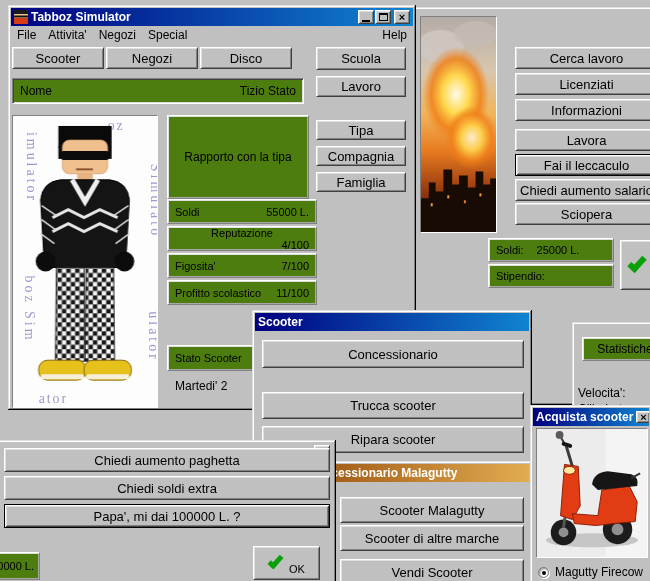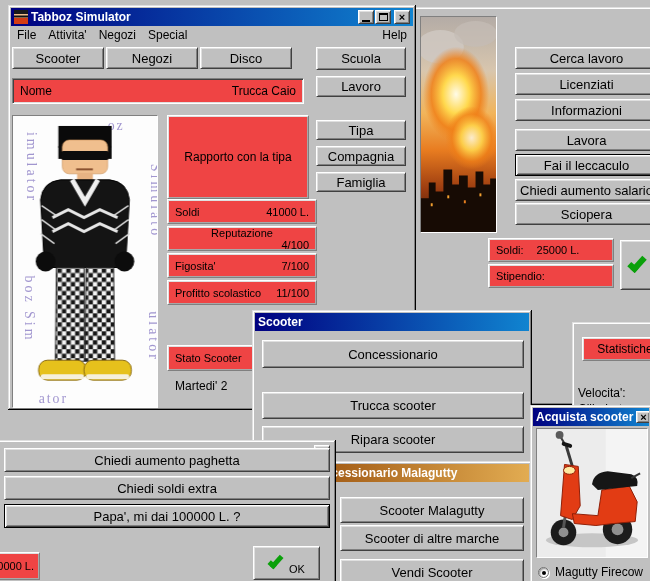--- a/index.html
+++ b/index.html
@@ -43,21 +43,21 @@
     position:absolute; background:#c0c0c0;
     border:1px solid; border-color:#fff #404040 #404040 #fff;
     box-shadow: inset 1px 1px 0 #dfdfdf, inset -1px -1px 0 #808080;
     display:flex; align-items:center; justify-content:center;
     font-size:13px; white-space:nowrap; overflow:hidden; cursor:default;
   }
   .btn.focused { border:1px solid #000;
     box-shadow: inset 1px 1px 0 #fff, inset -1px -1px 0 #404040,
                 inset 2px 2px 0 #dfdfdf, inset -2px -2px 0 #808080; }
   .rowp {
-    position:absolute; background:#ef4444;
+    position:absolute; background:#4d7c0f;
     border:1px solid; border-color:#fff #808080 #808080 #fff;
     box-shadow: inset 1px 1px 0 #dfdfdf, inset -1px -1px 0 #a8a8a8;
     display:flex; align-items:center; padding:0 7px; font-size:11px;
     white-space:nowrap; overflow:hidden;
   }
   .rowp .val-right { margin-left:auto; }
   .rowp .val-gap { margin-left:13px; }
   .sunken {
     border:1px solid; border-color:#808080 #fff #fff #808080;
     box-shadow: inset 1px 1px 0 #404040, inset -1px -1px 0 #dfdfdf;
@@ -191,21 +191,21 @@
       </div>
     <div class="btn" style="left:308px;top:42px;width:90px;height:23px;">
         <span>Scuola</span>
       </div>
     <div class="btn" style="left:308px;top:71px;width:90px;height:21px;">
         <span>Lavoro</span>
       </div>
 
     <div class="rowp sunken" style="left:4px;top:73px;width:292px;height:26px;font-size:12px;">
       <span>Nome</span>
-      <span class="val-right">Trucca Caio</span>
+      <span class="val-right">Tizio Stato</span>
     </div>
 
     <div class="panel-abs sunken" style="left:4px;top:110px;width:146px;height:293px;background:#fdfdfd;">
       <svg viewBox="0 0 146 292" width="144" height="291" preserveAspectRatio="none">
         <defs>
           <pattern id="chk" width="9" height="9" patternUnits="userSpaceOnUse">
             <rect width="9" height="9" fill="#f5f5f5"></rect>
             <rect width="4.5" height="4.5" fill="#161616"></rect>
             <rect x="4.5" y="4.5" width="4.5" height="4.5" fill="#161616"></rect>
           </pattern>
@@ -260,21 +260,21 @@
       </div>
     <div class="btn" style="left:308px;top:141px;width:90px;height:20px;">
         <span>Compagnia</span>
       </div>
     <div class="btn" style="left:308px;top:167px;width:90px;height:20px;">
         <span>Famiglia</span>
       </div>
 
     <div class="rowp" style="left:159px;top:194px;width:150px;height:25px;">
       <span>Soldi</span>
-      <span class="val-right">41000 L.</span>
+      <span class="val-right">55000 L.</span>
     </div>
     <div class="rowp" style="left:159px;top:221px;width:150px;height:25px;flex-direction:column;">
       <span>Reputazione</span>
       <span class="val-right">4/100</span>
     </div>
     <div class="rowp" style="left:159px;top:248px;width:150px;height:25px;">
       <span>Figosita'</span>
       <span class="val-right">7/100</span>
     </div>
     <div class="rowp" style="left:159px;top:275px;width:150px;height:25px;">

